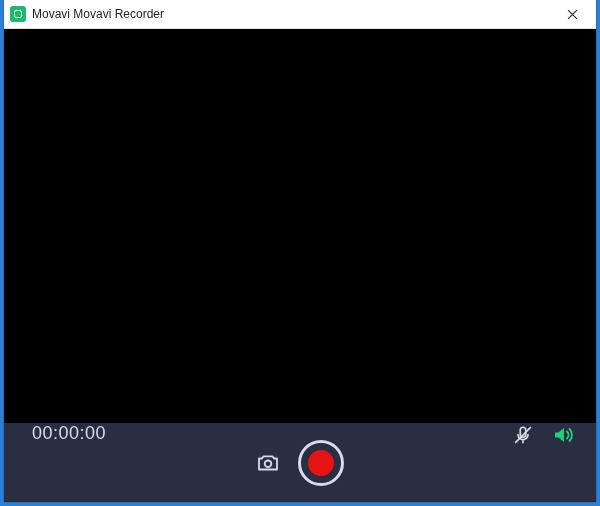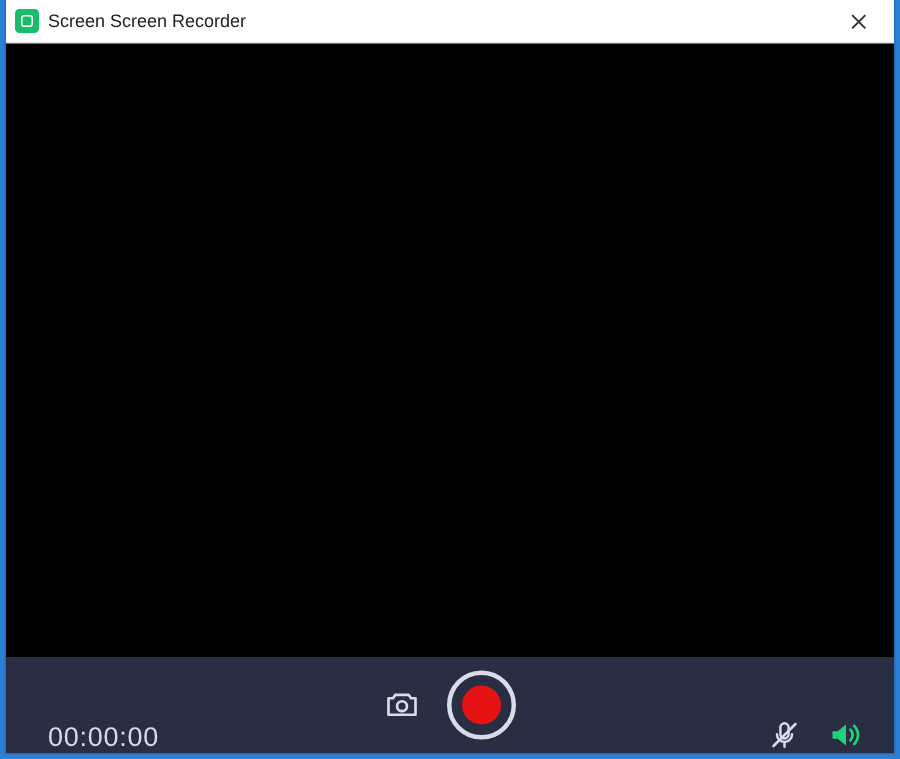--- a/index.html
+++ b/index.html
@@ -68,24 +68,24 @@
     cursor:pointer;
   }
   .close-btn svg{ width:11px; height:11px; }
 
   .preview{
     flex:1 1 auto;
     background:#000;
   }
 
   .controlbar{
-    height:64px;
+    height:79px;
     background:#2a2e42;
     display:flex;
-    align-items:flex-end;
+    align-items:flex-start;
     padding:0 20px 0 28px;
     color:#d8dbe8;
     position:relative;
   }
   .timer{
     font-size:18px;
     letter-spacing:.5px;
     color:#d8dbe8;
   }
   .center-group{
@@ -134,21 +134,21 @@
   .speaker-on svg{ color:#1fd17a; }
 </style>
 </head>
 <body>
 
 <div class="desktop">
   <div class="window">
 
     <div class="titlebar">
       <div class="app-ico"></div>
-      <div class="title-text">Screen Screen Recorder</div>
+      <div class="title-text">Movavi Movavi Recorder</div>
       <div class="close-btn" title="Close">
         <svg viewBox="0 0 10 10">
           <path d="M1 1 L9 9 M9 1 L1 9" stroke="currentColor" stroke-width="1.2" fill="none"></path>
         </svg>
       </div>
     </div>
 
     <div class="preview"></div>
 
     <div class="controlbar">

